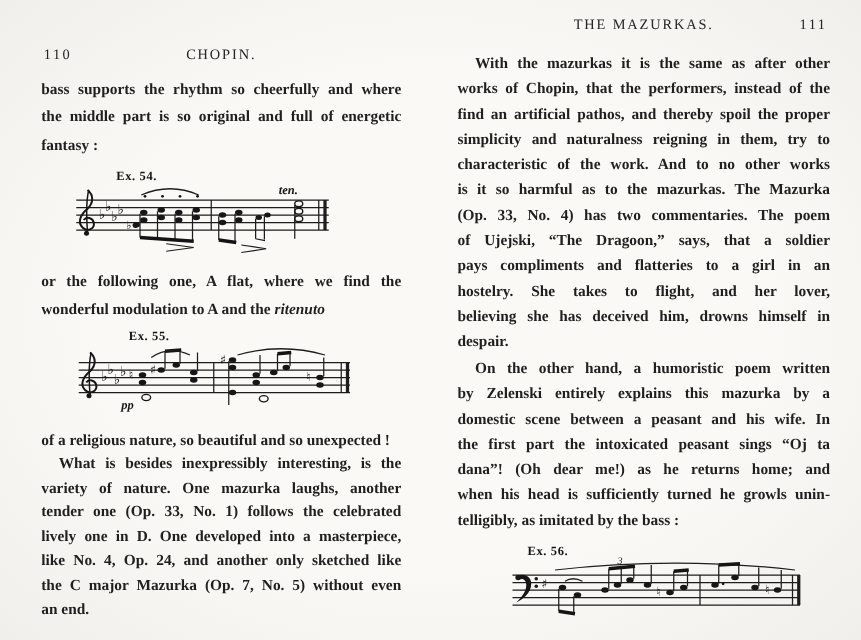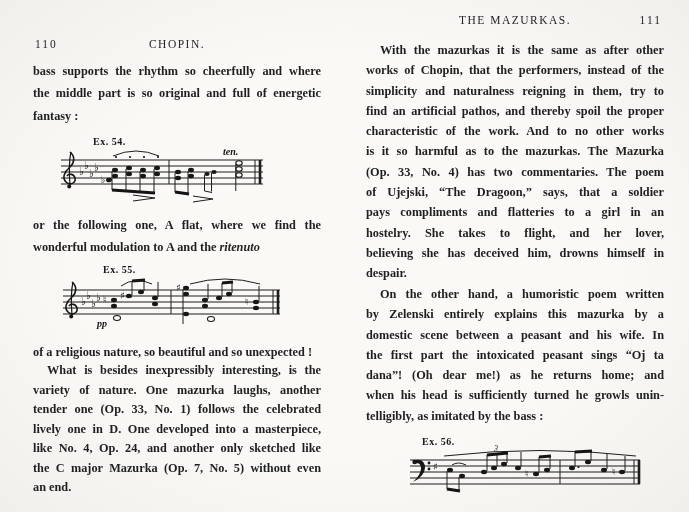--- a/index.html
+++ b/index.html
@@ -204,22 +204,22 @@
 
   <section class="page right">
     <header class="pagehead">
       <span>THE MAZURKAS.</span>
       <span class="pagenum at-right">111</span>
     </header>
 
     <div class="para rp1">
         <div class="line indent">With the mazurkas it is the same as after other</div>
         <div class="line">works of Chopin, that the performers, instead of the</div>
+        <div class="line">find an artificial pathos, and thereby spoil the proper</div>
         <div class="line">simplicity and naturalness reigning in them, try to</div>
-        <div class="line">find an artificial pathos, and thereby spoil the proper</div>
         <div class="line">characteristic of the work. And to no other works</div>
         <div class="line">is it so harmful as to the mazurkas. The Mazurka</div>
         <div class="line">(Op. 33, No. 4) has two commentaries. The poem</div>
         <div class="line">of Ujejski, “The Dragoon,” says, that a soldier</div>
         <div class="line">pays compliments and flatteries to a girl in an</div>
         <div class="line">hostelry. She takes to flight, and her lover,</div>
         <div class="line">believing she has deceived him, drowns himself in</div>
         <div class="line last">despair.</div>
       </div>
     <div class="para rp2">

